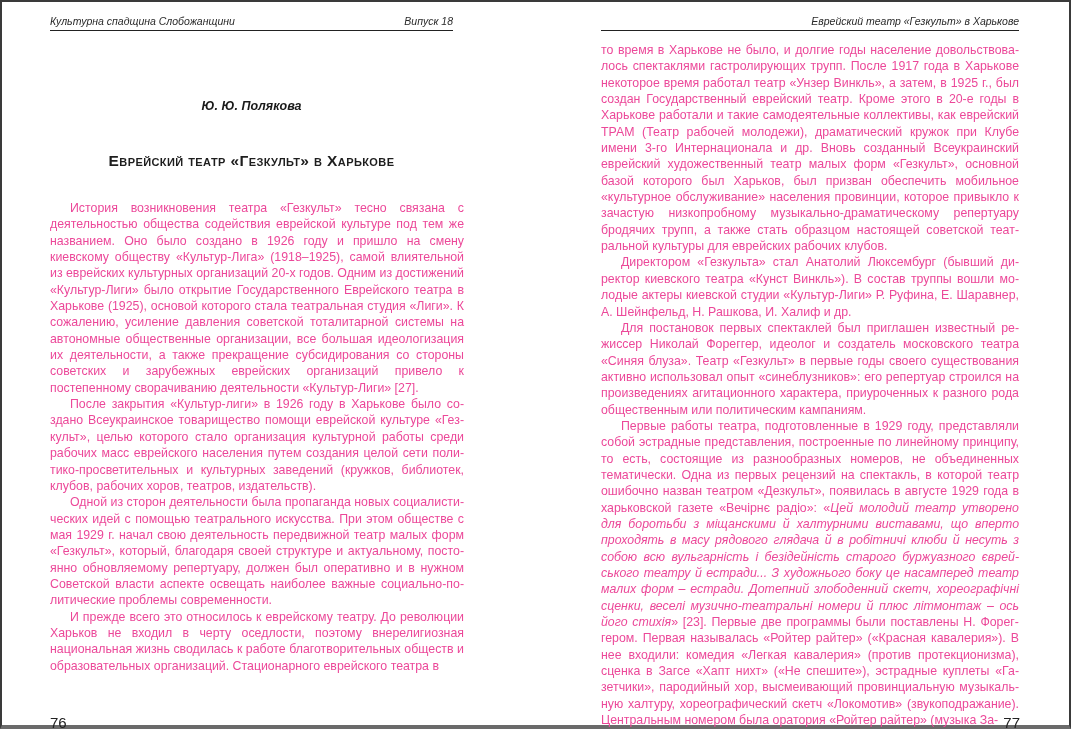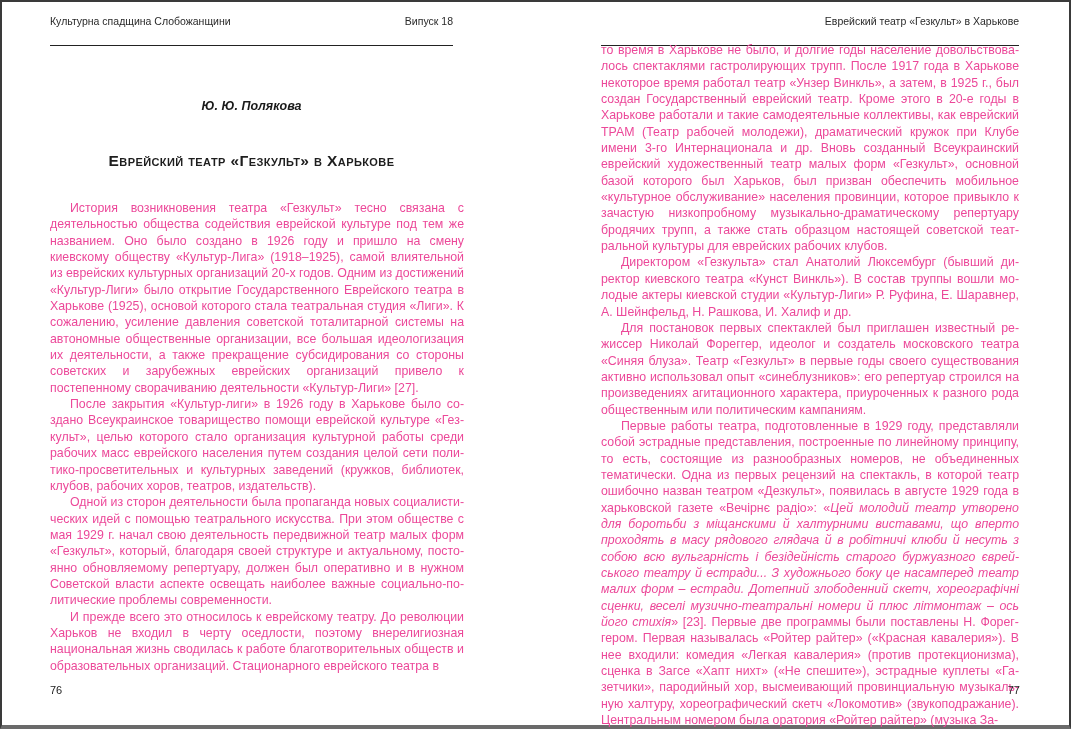--- a/index.html
+++ b/index.html
@@ -9,42 +9,42 @@
   }
   .spread {
     position:absolute; left:0; top:0; width:1071px; height:729px;
     border-top:2px solid #3a3a3a; border-left:2px solid #3a3a3a; border-right:2px solid #3a3a3a;
     border-bottom:4px solid #6a6a6a; box-sizing:border-box;
   }
   .page { position:absolute; top:0; height:729px; }
   .page.left { left:0; width:536px; }
   .page.right { left:536px; width:535px; }
   .runhead {
-    position:absolute; top:13px; font-size:10.5px; color:#2a2a2a;
-    border-bottom:1px solid #222; padding-bottom:18px; display:flex; justify-content:space-between;
+    position:absolute; top:13px; font-style:italic; font-size:10.5px; color:#2a2a2a;
+    border-bottom:1px solid #222; padding-bottom:3px; display:flex; justify-content:space-between;
   }
   .page.left .runhead { left:48px; width:403px; }
   .page.right .runhead { left:63px; width:418px; justify-content:flex-end; }
   .author {
     position:absolute; top:97px; left:48px; width:403px; text-align:center;
     font-weight:bold; font-style:italic; font-size:12.5px;
   }
   .title {
     position:absolute; top:150px; left:48px; width:403px; text-align:center;
     font-weight:bold; font-size:15.5px; font-variant:small-caps; letter-spacing:0.4px; color:#1e1e1e;
   }
   .body {
     position:absolute; font-size:12.35px; line-height:16.35px; text-align:justify; color:#ec4899;
   }
   .page.left .body { top:198px; left:48px; width:414px; }
   .page.right .body { top:40px; left:63px; width:418px; }
   .body p { margin:0; text-indent:20px; hyphens:manual; }
   .body p.noindent { text-indent:0; }
   .body em { font-style:italic; }
-  .folio { position:absolute; top:682px; font-size:11px; color:#222; }
+  .folio { position:absolute; top:712px; font-size:15px; color:#222; }
   .page.left .folio { left:48px; }
   .page.right .folio { right:53px; }
 </style>
 </head>
 <body>
 
 <div class="spread">
 
   <div class="page left">
     <div class="runhead">

